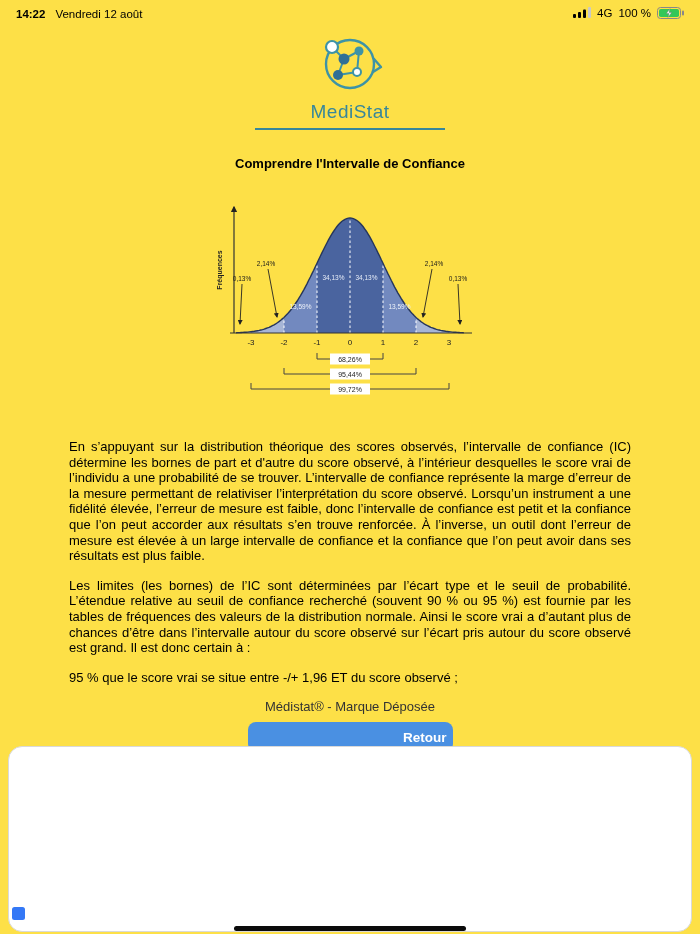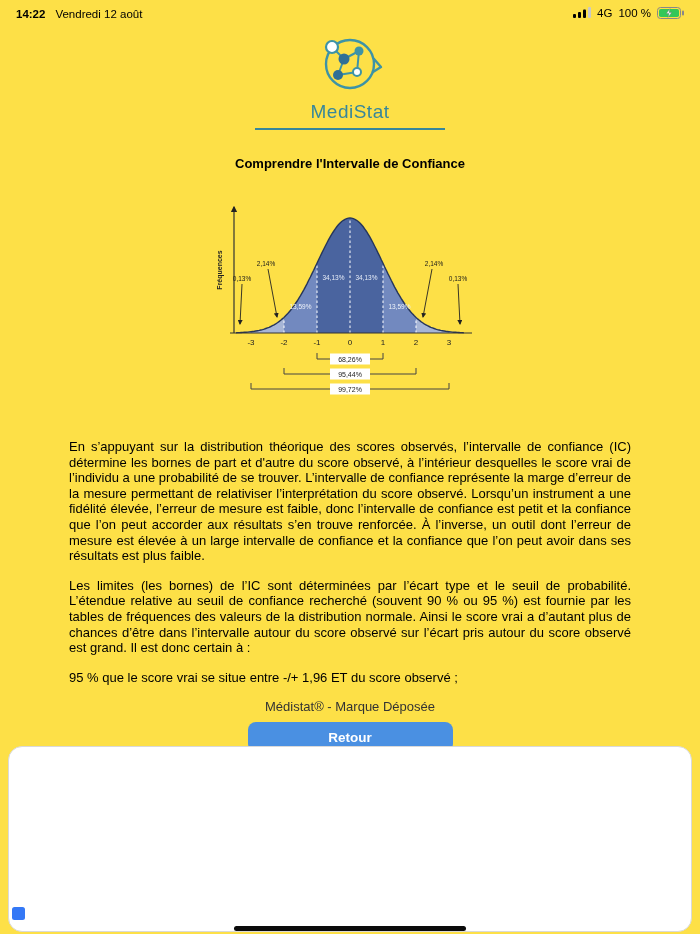--- a/index.html
+++ b/index.html
@@ -26,21 +26,21 @@
   .chart-wrap svg { display:inline-block; }
   
   .body-text { width:562px; margin:38px auto 13px; font-size:13px; line-height:1.2;
     text-align:justify; }
   .body-text p { margin:0 0 14px 0; }
   .bullet-line { text-align:left; margin:0; }
   
   .trademark { text-align:center; font-size:13px; color:#333; margin-top:14px; }
   .back-button { display:block; width:205px; height:30px; margin:8px auto 0;
     background:#4a90e2; border:none; border-radius:8px; color:#fff;
-    font-size:13.5px; font-weight:700; font-family:inherit; cursor:pointer; }
+    font-size:13.5px; font-weight:700; font-family:inherit; cursor:pointer;text-align:right; }
   
   .ad-panel { position:absolute; left:8px; right:8px; top:746px; bottom:2px;
     border:1px solid #d9d9d9; border-radius:14px; background:#fff; }
   .ad-square { position:absolute; left:3px; bottom:11px; width:13px; height:13px;
     border-radius:2.5px; background:#3478f6; }
   .home-indicator { position:absolute; left:50%; transform:translateX(-50%);
     bottom:3px; width:232px; height:5px; border-radius:3px; background:#0b0b0b; z-index:5; }
 </style>
 </head>
 <body>

